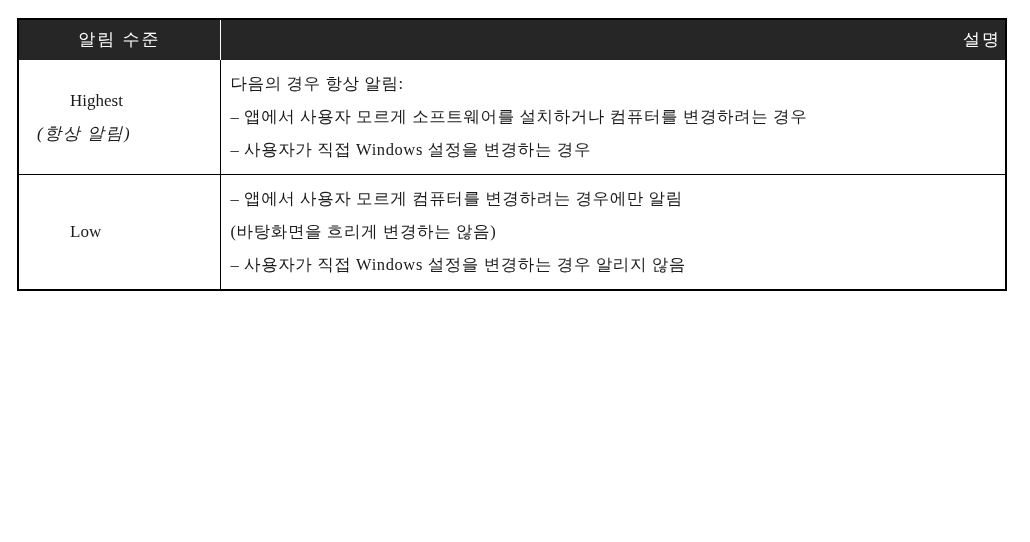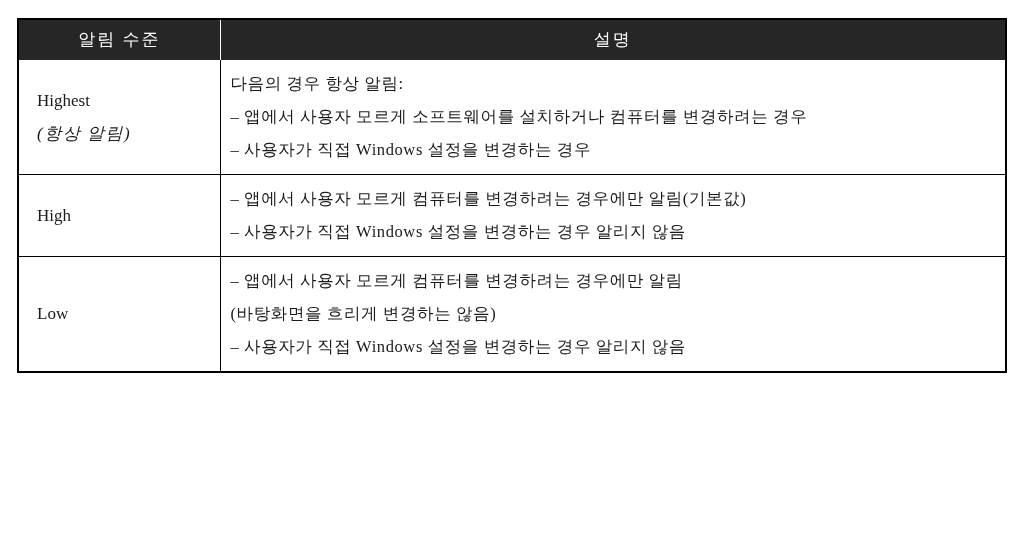--- a/index.html
+++ b/index.html
@@ -43,20 +43,21 @@
     font-weight: normal;
     font-size: 17px;
     letter-spacing: 2px;
     text-align: center;
     padding: 8px 4px 9px 4px;
     border-right: 1px solid #ffffff;
     vertical-align: middle;
   }
   thead th.last-head {
     border-right: none;
+    text-align: right;
   }
 
   tbody td {
     border-top: 1px solid #000000;
     border-right: 1px solid #000000;
     vertical-align: middle;
     color: #1a1a1a;
   }
   tbody td.desc {
     border-right: none;
@@ -66,20 +67,21 @@
   }
 
   td.level {
     padding: 6px 0 6px 18px;
     font-size: 17px;
     line-height: 1.95;
   }
   td.level .lvl-name {
     display: block;
     white-space: nowrap;
+    margin-left: 33px;
   }
   td.level .lvl-sub {
     display: block;
     white-space: nowrap;
     letter-spacing: 1.5px;
     font-style: italic;
   }
 
   td.desc {
     padding: 7px 8px 8px 10px;
@@ -115,29 +117,20 @@
               <span class="lvl-sub">(항상 알림)</span>
             </td>
             <td class="desc">
               <span class="line">다음의 경우 항상 알림:</span>
               <span class="line">– 앱에서 사용자 모르게 소프트웨어를 설치하거나 컴퓨터를 변경하려는 경우</span>
               <span class="line">– 사용자가 직접 Windows 설정을 변경하는 경우</span>
             </td>
           </tr>
           <tr>
             <td class="level">
-              <span class="lvl-name">High</span>
-            </td>
-            <td class="desc">
-              <span class="line">– 앱에서 사용자 모르게 컴퓨터를 변경하려는 경우에만 알림(기본값)</span>
-              <span class="line">– 사용자가 직접 Windows 설정을 변경하는 경우 알리지 않음</span>
-            </td>
-          </tr>
-          <tr>
-            <td class="level">
               <span class="lvl-name">Low</span>
             </td>
             <td class="desc">
               <span class="line">– 앱에서 사용자 모르게 컴퓨터를 변경하려는 경우에만 알림</span>
               <span class="line">(바탕화면을 흐리게 변경하는 않음)</span>
               <span class="line">– 사용자가 직접 Windows 설정을 변경하는 경우 알리지 않음</span>
             </td>
           </tr>
         </tbody>
     </table>

